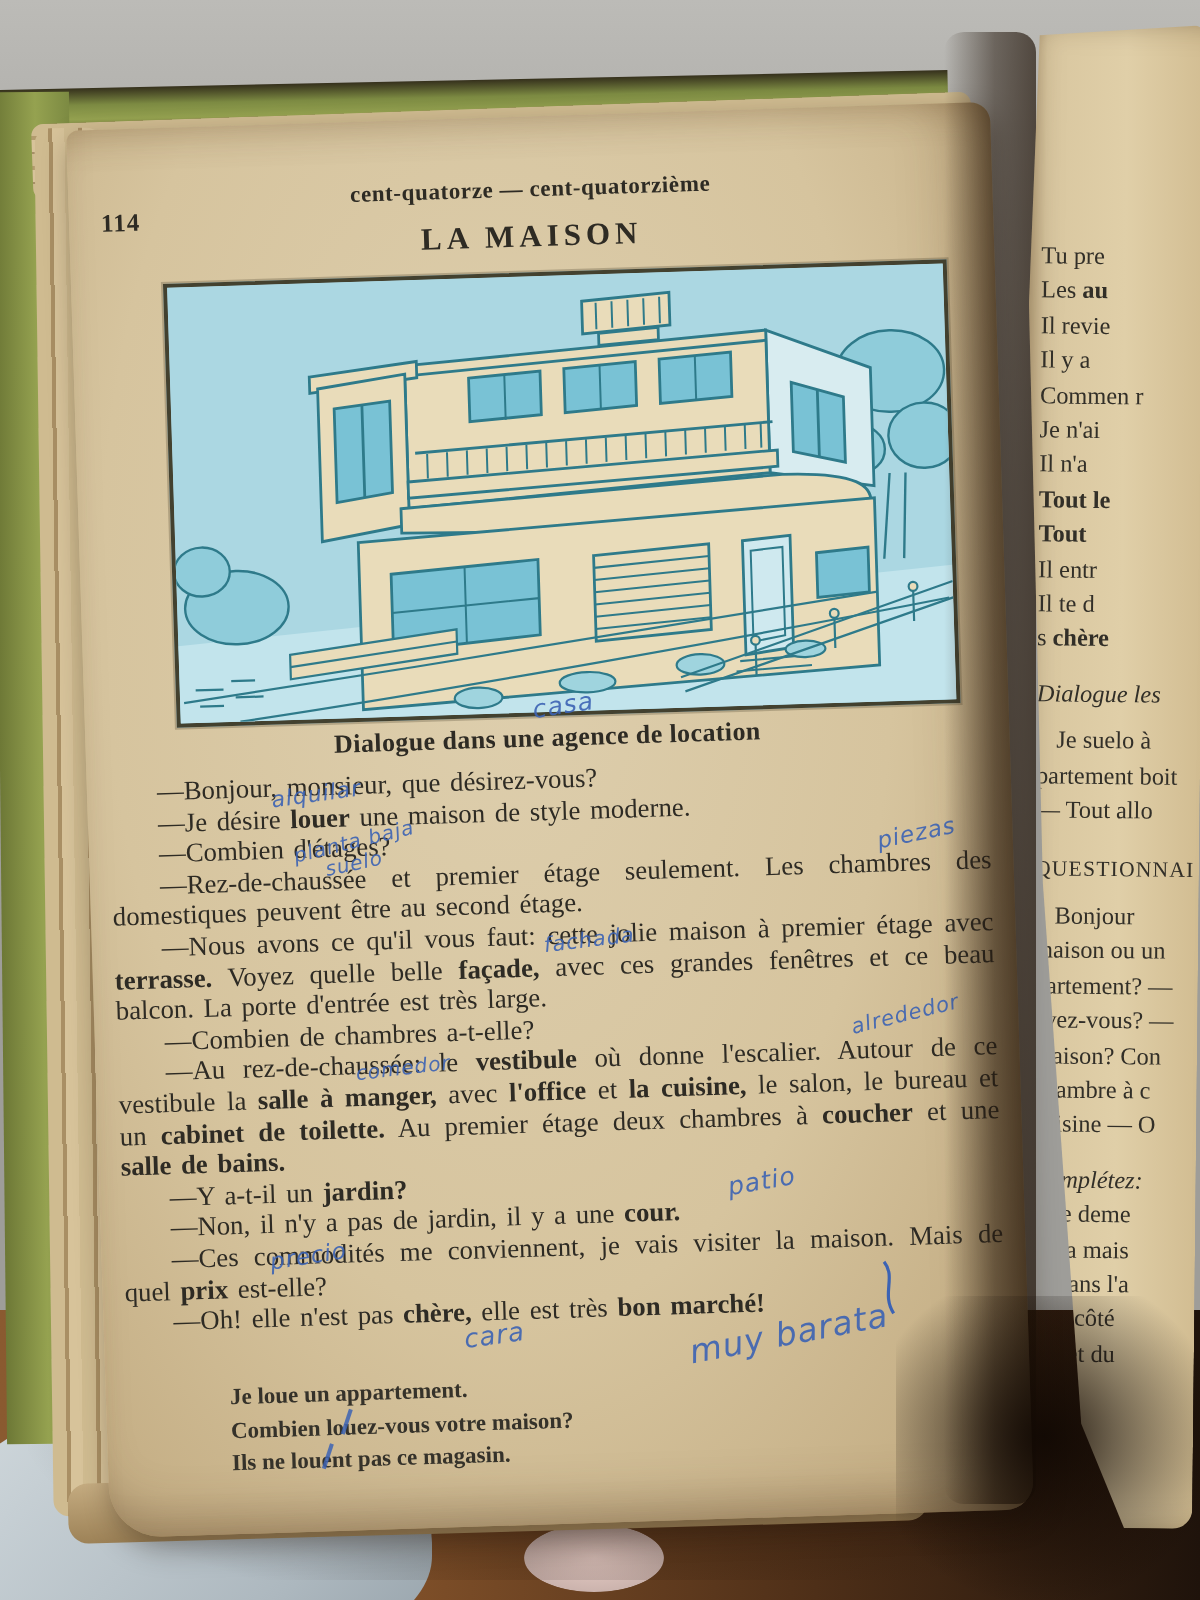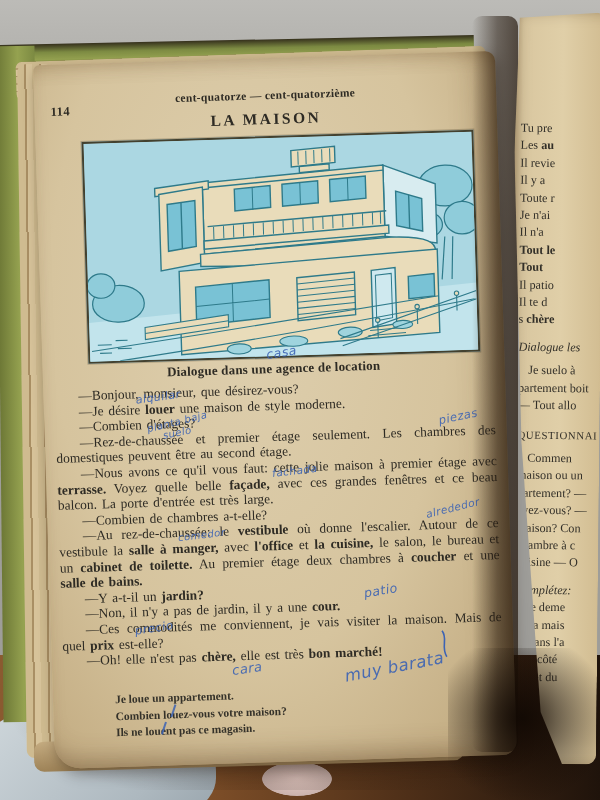--- a/index.html
+++ b/index.html
@@ -212,38 +212,38 @@
 </div>
 
 <div class="abs gutter"></div>
 
 <div class="abs rpage">
   <div class="rtext">
       <div><span>Tu pre</span></div>
       <div><span>Les </span><span class="bb">au</span></div>
       <div><span>Il revie</span></div>
       <div><span>Il y a</span></div>
-      <div><span>Toute r</span></div>
+      <div><span>Commen r</span></div>
       <div><span>Je n'ai</span></div>
       <div><span>Il n'a</span></div>
       <div><span class="bb">Tout le</span></div>
       <div><span class="bb">Tout</span></div>
-      <div><span>Il patio</span></div>
+      <div><span>Il entr</span></div>
       <div><span>Il te d</span></div>
       <div class="shl"><span>les </span><span class="bb">chère</span></div>
       <div style="height: 10px;"></div>
       <div class="ital"><span>Dialogue les</span></div>
       <div style="height: 6px;"></div>
       <div class="ind"><span>Je suelo à</span></div>
       <div><span>partement boit</span></div>
       <div><span>— Tout allo</span></div>
       <div style="height: 12px;"></div>
       <div class="sc"><span>QUESTIONNAI</span></div>
       <div style="height: 6px;"></div>
-      <div class="ind"><span>Commen</span></div>
+      <div class="ind"><span>Bonjour</span></div>
       <div><span>maison ou un</span></div>
       <div><span>partement? —</span></div>
       <div><span>avez-vous? —</span></div>
       <div><span>maison? Con</span></div>
       <div><span>chambre à c</span></div>
       <div><span>cuisine — O</span></div>
       <div style="height: 10px;"></div>
       <div class="ital"><span>Complétez:</span></div>
       <div class="ind"><span>Je deme</span></div>
       <div class="ind"><span>La mais</span></div>

